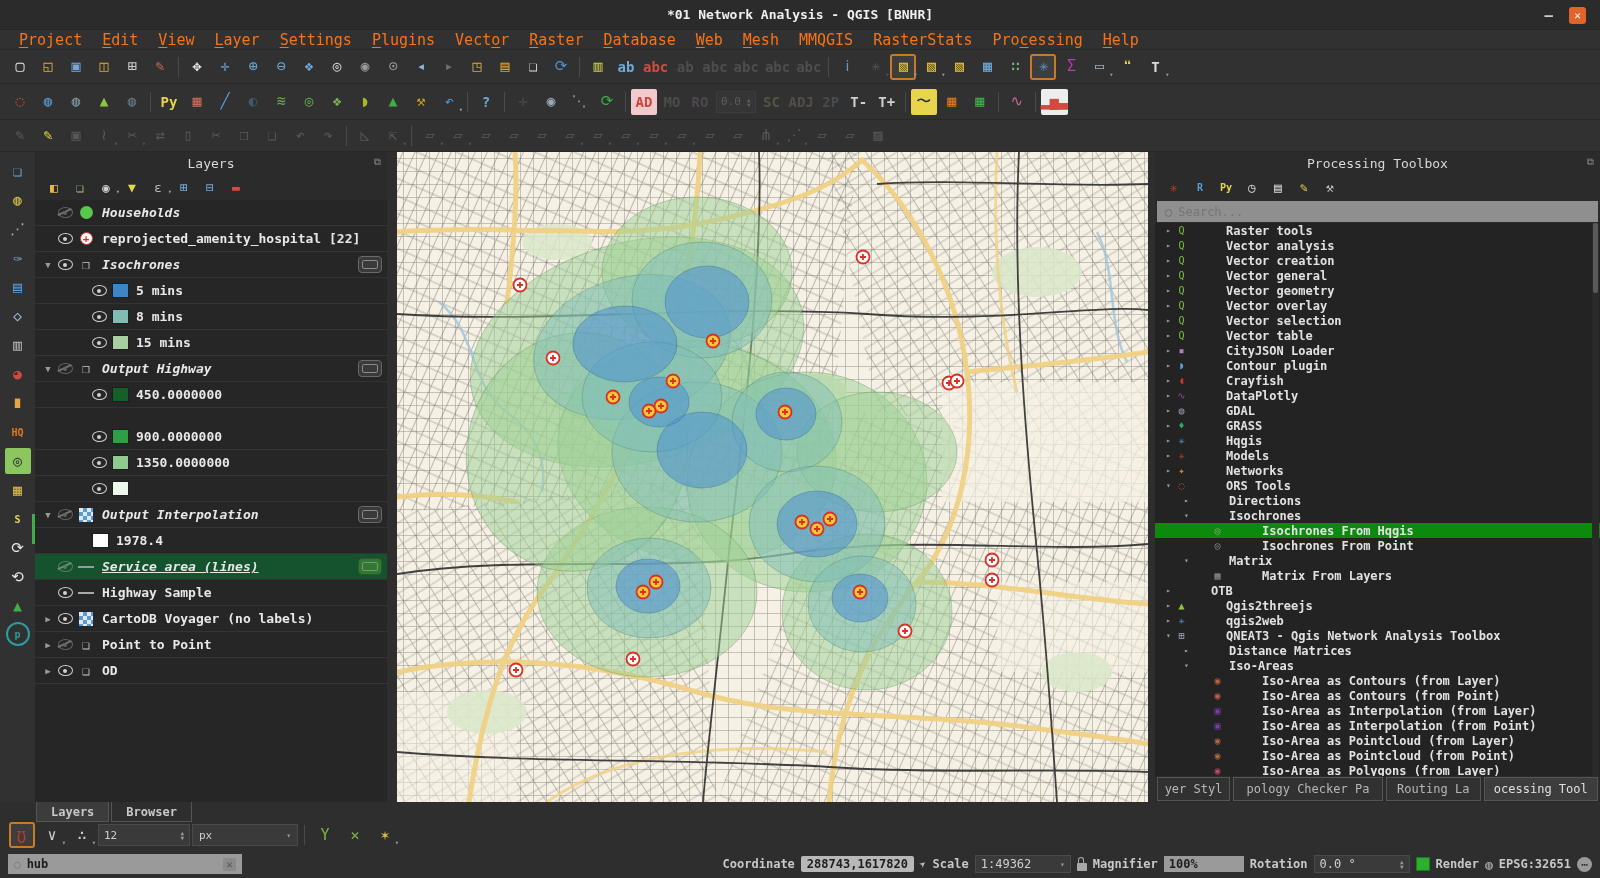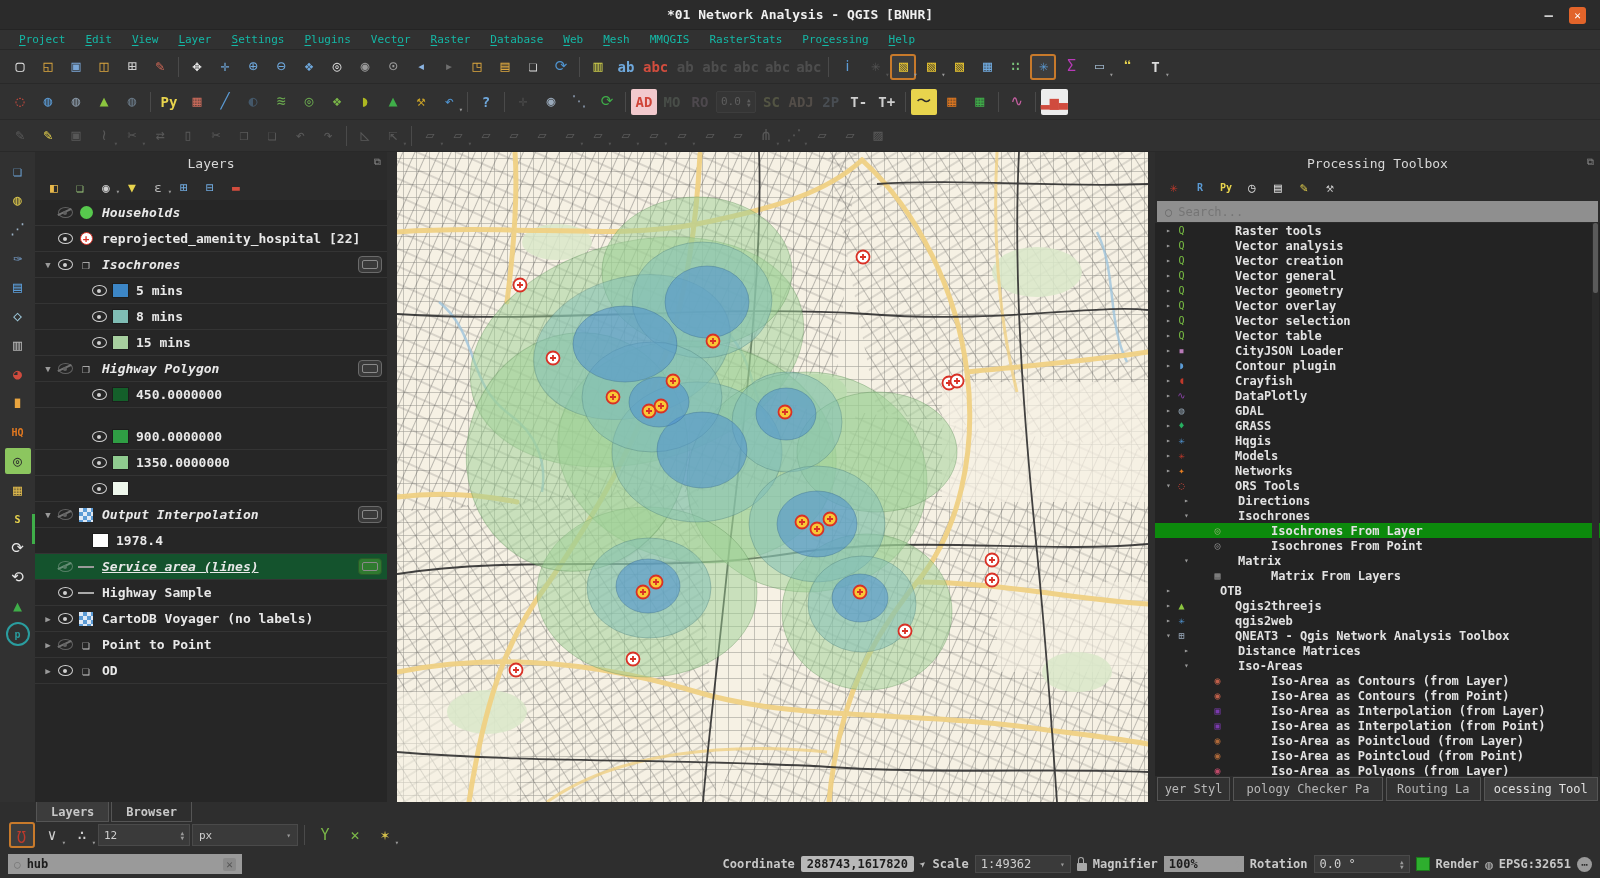--- a/index.html
+++ b/index.html
@@ -4,21 +4,21 @@
 <style>
   html,body{margin:0;padding:0;}
   body{width:1600px;height:878px;background:#2e2e2e;overflow:hidden;
        font-family:"DejaVu Sans Mono",monospace;color:#ddd;-webkit-font-smoothing:antialiased;}
   .titlebar{height:30px;background:#2b2b2b;display:flex;align-items:center;justify-content:center;position:relative;border-bottom:1px solid #242424;box-sizing:border-box;}
   .titlebar .title{font-size:13px;font-weight:bold;color:#f0f0f0;}
   .wincontrols{position:absolute;right:14px;top:0;height:30px;display:flex;align-items:center;gap:16px;}
   .minbtn{color:#cfcfcf;font-size:14px;font-weight:bold;cursor:default;}
   .closebtn{width:17px;height:17px;background:#e2642a;border-radius:3px;color:#fff;font-size:11px;display:flex;align-items:center;justify-content:center;font-weight:bold;}
   .menubar{height:20px;background:#313131;display:flex;align-items:center;padding-left:10px;gap:2px;border-bottom:1px solid #282828;box-sizing:border-box;}
-  .menuitem{font-size:11px;color:#14b8a6;padding:0 9px;}
+  .menuitem{font-size:15px;color:#f97316;padding:0 9px;}
   .menuitem u{text-decoration:underline;text-underline-offset:2px;}
   .tbrow{background:#313131;display:flex;align-items:center;padding-left:6px;border-bottom:1px solid #292929;box-sizing:border-box;}
   #tbrow1{height:34px;}#tbrow2{height:36px;}#tbrow3{height:32px;}
   .tbtn{min-width:26px;height:26px;border-radius:3px;display:flex;align-items:center;justify-content:center;position:relative;margin:0 1px;flex:none;}
   .tbtn .g{font-size:15px;line-height:1;}
   .tbtn .t{font-size:14px;font-weight:bold;line-height:1;padding:0 2px;}
   .tbtn.dis{opacity:.32;}
   .tbtn.act{outline:2px solid #c87a2b;outline-offset:-2px;background:#3d3d3d;}
   .tbtn .caret{position:absolute;right:-1px;bottom:1px;font-size:7px;color:#9a9a9a;}
   .tsep{width:1px;height:20px;background:#4a4a4a;margin:0 4px;flex:none;}
@@ -68,21 +68,21 @@
   #mapwrap{width:751px;height:650px;flex:none;margin-left:5px;background:#f6f1e4;position:relative;}
   
   #rightpanel{width:445px;flex:none;margin-left:7px;display:flex;flex-direction:column;background:#2b2b2b;}
   .searchbar{height:21px;background:#8f8f8f;margin:1px 2px;display:flex;align-items:center;padding-left:8px;gap:6px;flex:none;}
   .searchbar .mg{color:#6b6b6b;font-size:12px;}
   .searchbar .ph{color:#757575;font-size:12px;}
   .ttree{flex:1;background:#232323;overflow:hidden;position:relative;}
   .trow{height:15px;display:flex;align-items:center;white-space:nowrap;}
   .trow .arr{width:11px;font-size:8px;color:#9a9a9a;text-align:center;flex:none;}
   .trow .tico{width:15px;text-align:center;font-size:10px;flex:none;}
-  .trow .tlbl{font-size:12px;font-weight:bold;color:#e2e2e2;margin-left:12px;padding-left:34px;}
+  .trow .tlbl{font-size:12px;font-weight:bold;color:#e2e2e2;margin-left:3px;padding-left:34px;}
   .trow.sel{background:#0c8a0c;}
   .vsb{position:absolute;right:1px;top:0;width:7px;height:100%;background:#2a2a2a;}
   .vsb .thumb{position:absolute;top:0;left:1px;width:5px;height:70px;background:#5a5a5a;border-radius:2px;}
   .docktabs{height:24px;display:flex;align-items:stretch;gap:3px;padding:1px 2px;background:#2b2b2b;flex:none;}
   .dtab{border:1px solid #555;background:#313131;color:#b8b8b8;font-size:12px;display:flex;align-items:center;justify-content:center;padding:0 8px;overflow:hidden;white-space:nowrap;box-sizing:border-box;}
   .dtab.on{background:#3d3d3d;color:#e0e0e0;}
   
   .btabsrow{height:20px;display:flex;align-items:flex-start;padding-left:36px;gap:2px;background:#2e2e2e;}
   .btab{height:19px;border:1px solid #555;border-top:none;background:#2e2e2e;color:#c8c8c8;font-size:12px;font-weight:bold;display:flex;align-items:center;padding:0 14px;}
   .btab.on{background:#3c3c3c;}
@@ -647,21 +647,21 @@
           <span class="lbl">15 mins</span>
         </div>
         <div class="lrow" style="padding-left: 6px;">
           <span class="arr">▼</span>
           <span class="eyebox">
             <span class="eye off"></span>
           </span>
           <span class="ico">
             <span class="gico">❐</span>
           </span>
-          <span class="lbl it">Highway Polygon</span>
+          <span class="lbl it">Output Highway</span>
           <span class="badge"></span>
         </div>
         <div class="lrow" style="padding-left: 40px;">
           <span class="arr"></span>
           <span class="eyebox">
             <span class="eye"></span>
           </span>
           <span class="ico">
             <span class="sw" style="background: rgb(20, 95, 42);"></span>
           </span>
@@ -1076,21 +1076,21 @@
           <span class="arr">▸</span>
           <span class="tlbl">Directions</span>
         </div>
         <div class="trow" style="padding-left: 26px;">
           <span class="arr">▾</span>
           <span class="tlbl">Isochrones</span>
         </div>
         <div class="trow sel" style="padding-left: 44px;">
           <span class="arr"></span>
           <span class="tico" style="color: rgb(154, 178, 122);">◎</span>
-          <span class="tlbl">Isochrones From Layer</span>
+          <span class="tlbl">Isochrones From Hqgis</span>
         </div>
         <div class="trow" style="padding-left: 44px;">
           <span class="arr"></span>
           <span class="tico" style="color: rgb(153, 153, 153);">◎</span>
           <span class="tlbl">Isochrones From Point</span>
         </div>
         <div class="trow" style="padding-left: 26px;">
           <span class="arr">▾</span>
           <span class="tlbl">Matrix</span>
         </div>

